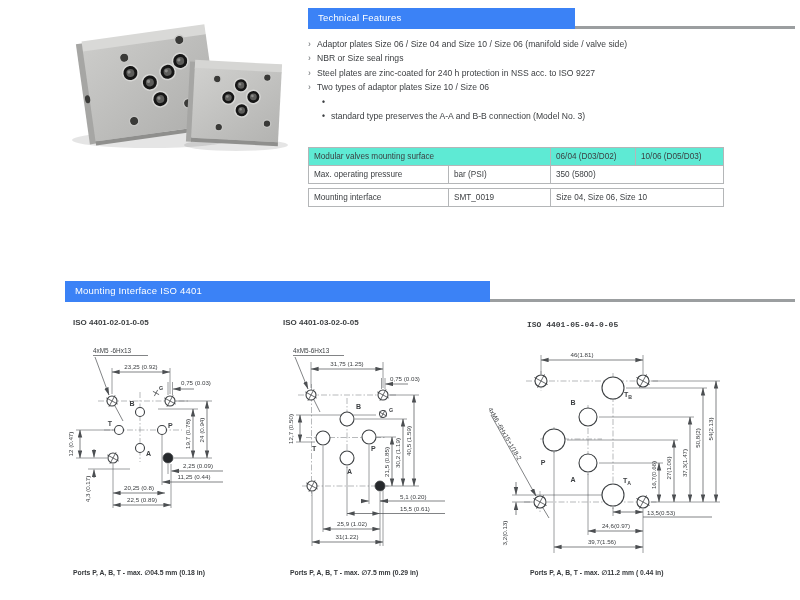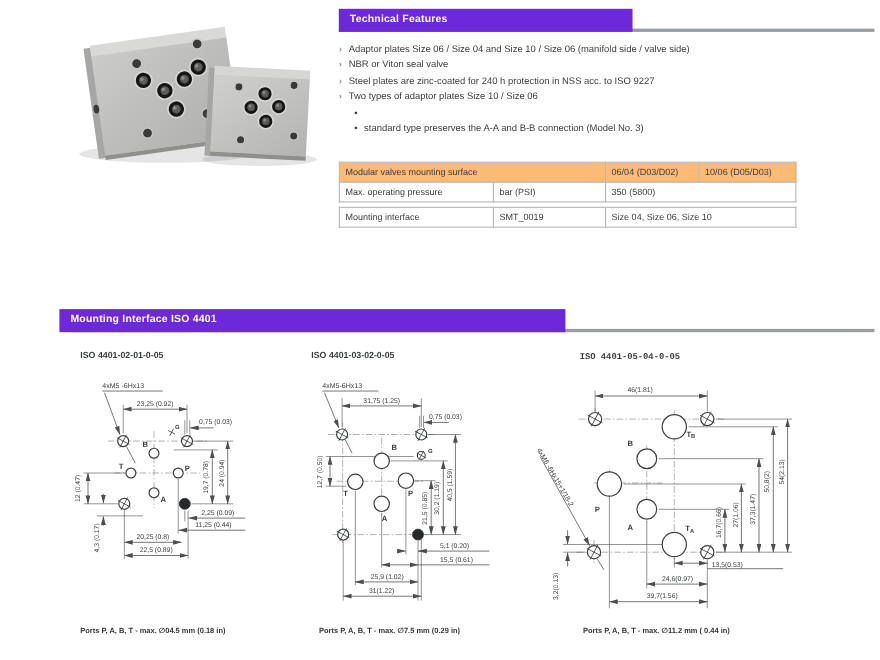--- a/index.html
+++ b/index.html
@@ -1,37 +1,37 @@
 <!DOCTYPE html>
 <html><head>
 <meta charset="utf-8">
 <style>
   html,body{margin:0;padding:0;background:#fff;}
   .page{position:relative;width:800px;height:600px;background:#ffffff;overflow:hidden;
         font-family:"Liberation Sans","DejaVu Sans",sans-serif;color:#3b3e41;}
 
   
   .bar-line{position:absolute;height:2.5px;background:#9b9ea0;}
-  .section-bar{position:absolute;height:20.5px;background:#6d28d9;color:#ffffff;
-               font-size:9.5px;font-weight:bold;line-height:20.5px;padding-left:10px;
+  .section-bar{position:absolute;height:20.5px;background:#3b82f6;color:#ffffff;
+               font-size:9.5px;font-weight:normal;line-height:20.5px;padding-left:10px;
                box-sizing:border-box;letter-spacing:.2px;}
 
   
   .tf-list{position:absolute;left:308px;top:37px;width:487px;font-size:8.6px;line-height:14.4px;}
   .tf-row{display:flex;}
   .tf-row .mk{color:#8e9194;font-weight:bold;width:9px;flex:0 0 9px;}
   .tf-row.sub{margin-left:14px;}
   .tf-row.sub .mk{color:#3b3e41;}
 
   
   .spec-wrap{position:absolute;left:308px;top:147px;width:415px;font-size:8.2px;}
   table.spec{border-collapse:collapse;width:415px;table-layout:fixed;}
   table.spec td{border:1px solid #b4b6b8;padding:1.5px 5px;height:14px;vertical-align:middle;}
   table.spec tr{height:17px;}
-  td.hd{background:#fdba74;}
+  td.hd{background:#5eead4;}
   td.ctr{text-align:left;}
   .tgap{height:4px;}
 
   
   .drawing{position:absolute;top:315px;}
   .dtitle{position:absolute;font-size:8px;font-weight:bold;white-space:nowrap;}
   .caption{position:absolute;top:569px;font-size:6.8px;font-weight:bold;white-space:nowrap;color:#34373a;}
 
   
   .cl{stroke:#888b8e;stroke-width:.6;fill:none;stroke-dasharray:6 2 1.5 2;}
@@ -172,21 +172,21 @@
     <span>Technical Features</span>
   </div>
 
   <div class="tf-list">
     <div class="tf-row">
         <span class="mk">›</span>
         <span>Adaptor plates Size 06 / Size 04 and Size 10 / Size 06 (manifold side / valve side)</span>
       </div>
     <div class="tf-row">
         <span class="mk">›</span>
-        <span>NBR or Viton seal valve</span>
+        <span>NBR or Size seal rings</span>
       </div>
     <div class="tf-row">
         <span class="mk">›</span>
         <span>Steel plates are zinc-coated for 240 h protection in NSS acc. to ISO 9227</span>
       </div>
     <div class="tf-row">
         <span class="mk">›</span>
         <span>Two types of adaptor plates Size 10 / Size 06</span>
       </div>
     <div class="tf-row sub">
@@ -230,21 +230,21 @@
       <tr>
         <td>Mounting interface</td>
         <td>SMT_0019</td>
         <td class="ctr">Size 04, Size 06, Size 10</td>
       </tr>
     </tbody>
       </table>
   </div>
 
   <div class="bar-line" style="left:65px;top:299px;width:730px;"></div>
-  <div class="section-bar" style="left:54px;top:281px;width:460px;">
+  <div class="section-bar" style="left:65px;top:281px;width:425px;">
     <span>Mounting Interface ISO 4401</span>
   </div>
 
   <div class="drawing" style="left:60px;width:218px;">
     <div class="dtitle" style="left:13px;top:3px;">ISO 4401-02-01-0-05</div>
     <svg style="position:absolute;left:0;top:23px;" width="218" height="228" viewBox="0 0 218 228">
       <defs>
         <marker id="a1" markerUnits="userSpaceOnUse" markerWidth="8" markerHeight="5" refX="7.6" refY="2.2" orient="auto-start-reverse">
           <path d="M0,0 L8,2.2 L0,4.4 Z" fill="#4c4f52"></path>
         </marker>

